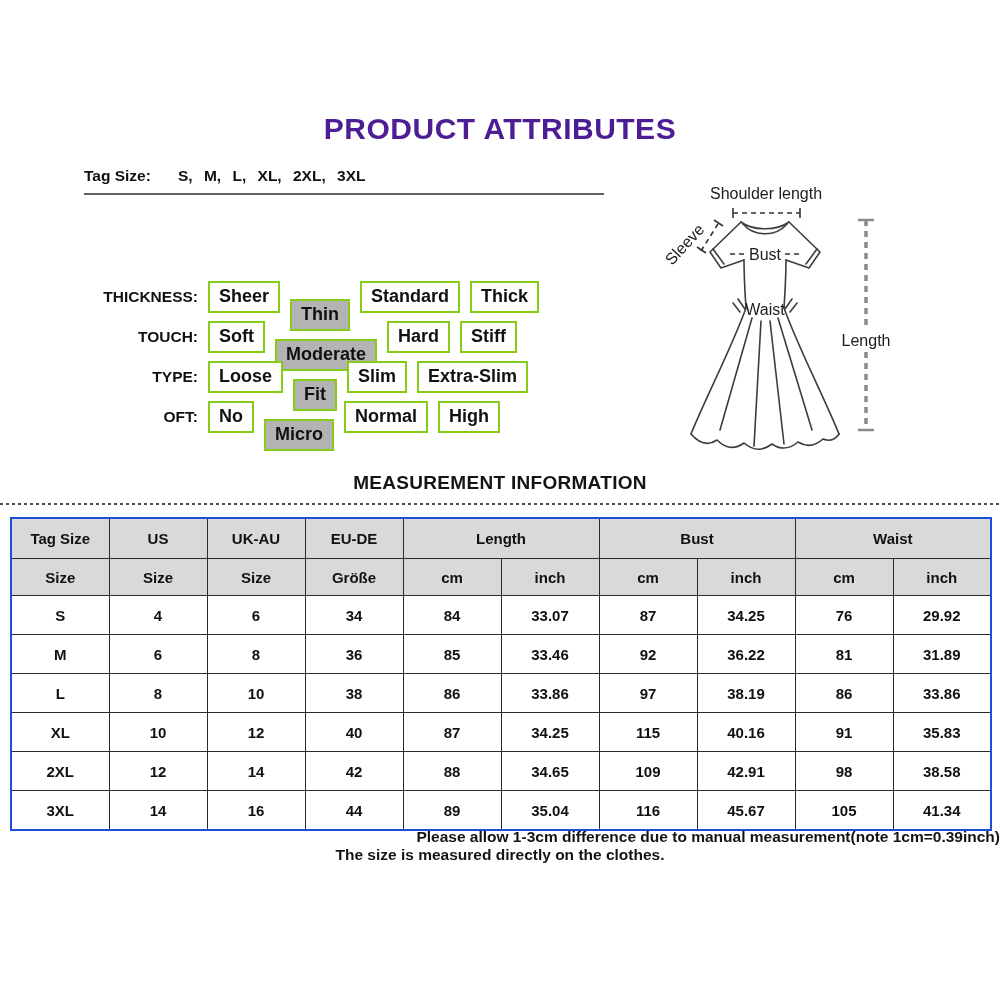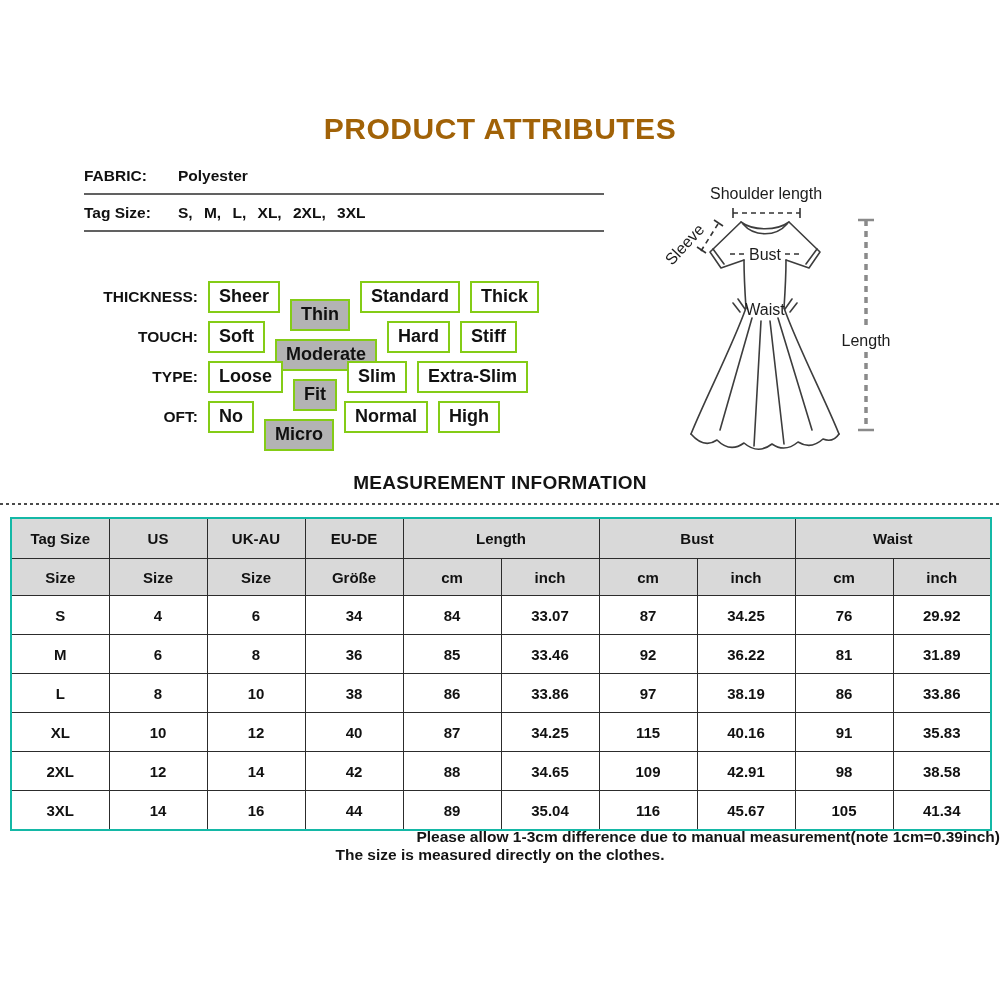--- a/index.html
+++ b/index.html
@@ -5,21 +5,21 @@
   html,body{margin:0;padding:0;}
   body{
     width:1000px;height:1000px;position:relative;background:#ffffff;
     font-family:"Liberation Sans",sans-serif;color:#111;overflow:hidden;
   }
   .abs{position:absolute;}
 
   
   .page-title{
     left:0;right:0;top:112px;text-align:center;
-    font-size:30px;font-weight:bold;letter-spacing:.5px;color:#a16207;
+    font-size:30px;font-weight:bold;letter-spacing:.5px;color:#4c1d95;
   }
   .m-title{
     left:0;right:0;top:472px;text-align:center;
     font-size:19px;font-weight:bold;letter-spacing:.3px;color:#141414;
   }
 
   
   .specs{left:84px;top:158px;width:520px;}
   .spec-row{
     display:flex;align-items:center;height:35px;
@@ -48,45 +48,41 @@
   .lentick{stroke:#8a8a8a;stroke-width:2.5;}
 
   
   .dotted{
     left:0;top:503px;width:1000px;height:2px;
     background:repeating-linear-gradient(90deg,#4a4a4a 0 3px,transparent 3px 6px);
   }
 
   
   .size-table{left:10px;top:517px;}
-  table{border-collapse:collapse;table-layout:fixed;width:980px;border:2px solid #14b8a6;}
+  table{border-collapse:collapse;table-layout:fixed;width:980px;border:2px solid #1d4ed8;}
   th,td{
     border:1.5px solid #2c2c2c;text-align:center;vertical-align:middle;
     font-size:15px;font-weight:bold;color:#111;padding:0;overflow:hidden;
   }
   thead th{background:#d9d9d9;}
   thead tr.h1 th{height:39px;}
   thead tr.h2 th{height:36px;}
   tbody td{height:38px;}
 
   
   .note{left:0;right:0;text-align:center;font-size:15.5px;font-weight:bold;color:#141414;}
   .note1{top:846px;}
   .note2{top:828px;text-align:right;}
 </style>
 </head>
 <body>
 
 <div class="abs page-title">PRODUCT ATTRIBUTES</div>
 
 <div class="abs specs">
-  <div class="spec-row">
-    <span class="spec-label">FABRIC:</span>
-    <span class="spec-value">Polyester</span>
-  </div>
   <div class="spec-row">
     <span class="spec-label">Tag Size:</span>
     <span class="spec-value">S, M, L, XL, 2XL, 3XL</span>
   </div>
 </div>
 
 <div class="abs options">
     <div class="opt-row">
       <span class="opt-label">THICKNESS:</span>
       <span class="opt-box">Sheer</span>

